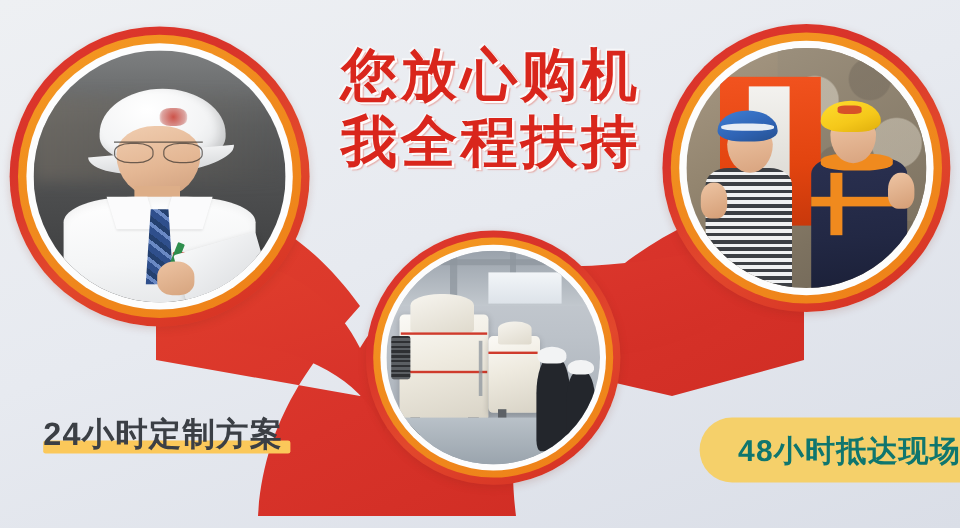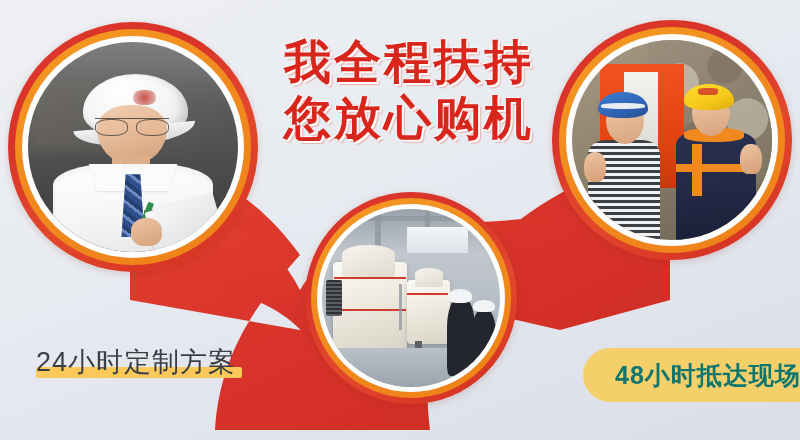--- a/index.html
+++ b/index.html
@@ -144,21 +144,21 @@
     text-shadow:
       2px 2px 0 rgba(255,255,255,.95),
       3px 3px 1px rgba(228,130,120,.55),
       -1px -1px 0 rgba(255,255,255,.6);
   }
 
   
   .lbl-24{position:absolute;left:36px;top:344px;}
   .lbl-24 .hl-bar{position:absolute;left:0;bottom:2px;width:206px;height:11px;
     background:#fbc85a;border-radius:2px;}
-  .lbl-24 .txt{position:relative;font-size:27px;font-weight:normal;color:#3b3f45;
+  .lbl-24 .txt{position:relative;font-size:27px;font-weight:bold;color:#3b3f45;
     letter-spacing:1px;white-space:nowrap;}
 
   .pill-48{position:absolute;left:583px;top:348px;width:250px;height:54px;
     background:#f5d06a;border-radius:27px;
     display:flex;align-items:center;}
   .pill-48 .txt{font-size:25px;font-weight:bold;color:#0f766e;
     letter-spacing:1px;white-space:nowrap;padding-left:32px;}
 </style>
 </head>
 <body>
@@ -265,22 +265,22 @@
         <div class="w-blue-hat"></div>
         <div class="w-face" style="left:60%;top:29%;width:19%;height:19%;"></div>
         <div class="w-yellow-hat"></div>
         <div class="thumb" style="left:6%;top:56%;width:11%;height:15%;"></div>
         <div class="thumb" style="left:84%;top:52%;width:11%;height:15%;"></div>
       </div>
     </div>
   </div>
 
   <div class="headline">
+    <div class="hl-line">您放心购机</div>
     <div class="hl-line">我全程扶持</div>
-    <div class="hl-line">您放心购机</div>
   </div>
 
   <div class="lbl-24">
     <div class="hl-bar"></div>
     <div class="txt">24小时定制方案</div>
   </div>
 
   <div class="pill-48">
     <div class="txt">48小时抵达现场</div>
   </div>

